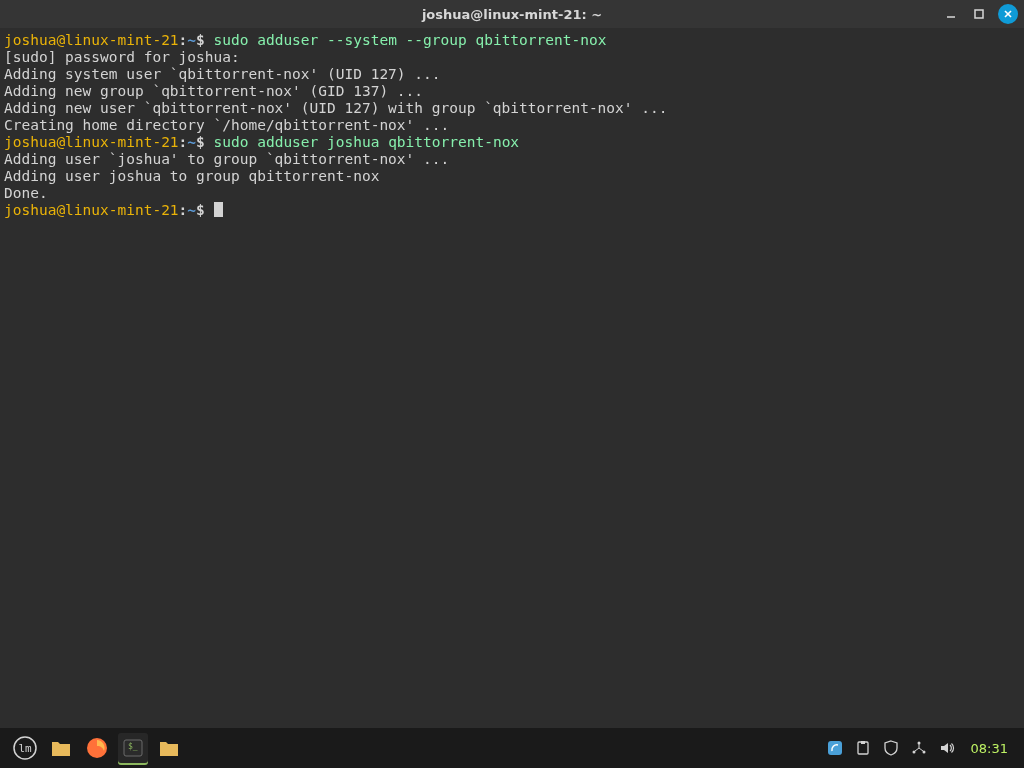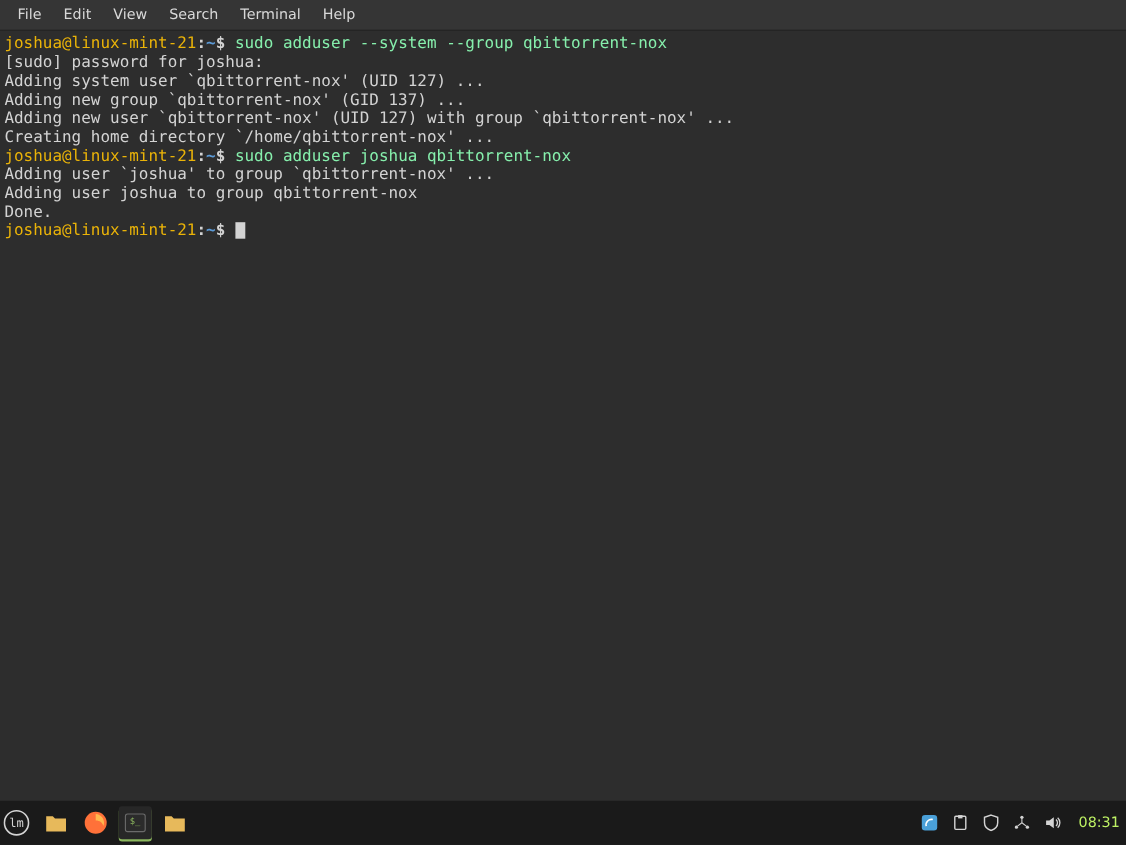--- a/index.html
+++ b/index.html
@@ -12,44 +12,57 @@
   .tbtn.close { background: #0f9bd7; border-radius: 50%; width: 20px; height: 20px; }
   .tbtn.close svg { stroke: #fff; }
   .menubar { height: 28px; background: #353535; display: flex; align-items: center; padding: 0 6px; gap: 0; color: #d8d8d8; font-size: 13px; border-bottom: 1px solid #202020; }
   .menuitem { padding: 4px 10px; cursor: pointer; }
   .term { flex: 1; background: #2d2d2d; padding: 4px 4px; font-family: "DejaVu Sans Mono", "Liberation Mono", monospace; font-size: 14.5px; line-height: 17px; color: #d3d3d3; white-space: pre; overflow: hidden; }
   .prompt-user { color: #eab308; font-weight: normal; }
   .prompt-colon { color: #d3d3d3; font-weight: bold; }
   .prompt-path { color: #5c9ad6; font-weight: bold; }
   .cmd { color: #86efac; }
   .cursor { display: inline-block; width: 9px; height: 15px; background: #d3d3d3; vertical-align: text-bottom; margin-bottom: 1px; }
-  .taskbar { position: absolute; bottom: 0; left: 0; width: 1024px; height: 40px; background: #1a1a1a; display: flex; align-items: center; padding: 0 0; text-align: right; }
+  .taskbar { position: absolute; bottom: 0; left: 0; width: 1024px; height: 40px; background: #1a1a1a; display: flex; align-items: center; padding: 0 10px; text-align: right; }
   .taskbar-left { display: flex; align-items: center; gap: 6px; }
   .tb-icon { width: 30px; height: 30px; display: flex; align-items: center; justify-content: center; border-radius: 3px; cursor: pointer; }
   .tb-icon.active { box-shadow: 0 2px 0 0 #8db85f; background: rgba(255,255,255,0.06); }
   .taskbar-right { margin-left: auto; display: flex; align-items: center; gap: 8px; color: #bef264; font-size: 12px; }
   .tray-icon { width: 20px; height: 20px; display: flex; align-items: center; justify-content: center; cursor: pointer; }
   .clock { padding: 0 6px; font-size: 13px; cursor: pointer; }
 </style>
 </head>
 <body>
 
 <div class="desktop">
 
   <div class="window">
 
+    <div class="titlebar">
+      <span>joshua@linux-mint-21: ~</span>
+      <div class="titlebar-controls">
+        <div class="tbtn">
+          <svg width="12" height="12" viewBox="0 0 12 12">
+              <line x1="2" y1="9" x2="10" y2="9" stroke="#d8d8d8" stroke-width="1.5"></line>
+            </svg>
+        </div>
+        <div class="tbtn">
+          <svg width="12" height="12" viewBox="0 0 12 12">
+              <rect x="2" y="2" width="8" height="8" fill="none" stroke="#d8d8d8" stroke-width="1.5"></rect>
+            </svg>
+        </div>
+        <div class="tbtn close">
+          <svg width="10" height="10" viewBox="0 0 10 10">
+              <line x1="2" y1="2" x2="8" y2="8" stroke="#fff" stroke-width="1.6"></line>
+              <line x1="8" y1="2" x2="2" y2="8" stroke="#fff" stroke-width="1.6"></line>
+            </svg>
+        </div>
+      </div>
+    </div>
 
-    <div class="menubar">
-      <div class="menuitem">File</div>
-      <div class="menuitem">Edit</div>
-      <div class="menuitem">View</div>
-      <div class="menuitem">Search</div>
-      <div class="menuitem">Terminal</div>
-      <div class="menuitem">Help</div>
-    </div>
 
     <div class="term" id="term"><div><span class="prompt-user">joshua@linux-mint-21</span><span class="prompt-colon">:</span><span class="prompt-path">~</span><span class="prompt-colon">$ </span><span class="cmd">sudo adduser --system --group qbittorrent-nox</span></div><div>[sudo] password for joshua: </div><div>Adding system user `qbittorrent-nox' (UID 127) ...</div><div>Adding new group `qbittorrent-nox' (GID 137) ...</div><div>Adding new user `qbittorrent-nox' (UID 127) with group `qbittorrent-nox' ...</div><div>Creating home directory `/home/qbittorrent-nox' ...</div><div><span class="prompt-user">joshua@linux-mint-21</span><span class="prompt-colon">:</span><span class="prompt-path">~</span><span class="prompt-colon">$ </span><span class="cmd">sudo adduser joshua qbittorrent-nox</span></div><div>Adding user `joshua' to group `qbittorrent-nox' ...</div><div>Adding user joshua to group qbittorrent-nox</div><div>Done.</div><div><span class="prompt-user">joshua@linux-mint-21</span><span class="prompt-colon">:</span><span class="prompt-path">~</span><span class="prompt-colon">$ </span><span class="cmd"></span><span class="cursor"></span></div></div>
 
   </div>
 
   <div class="taskbar">
     <div class="taskbar-left">
       <div class="tb-icon">
         <svg width="24" height="24" viewBox="0 0 24 24">
             <circle cx="12" cy="12" r="11" fill="none" stroke="#d3d3d3" stroke-width="1.5"></circle>

